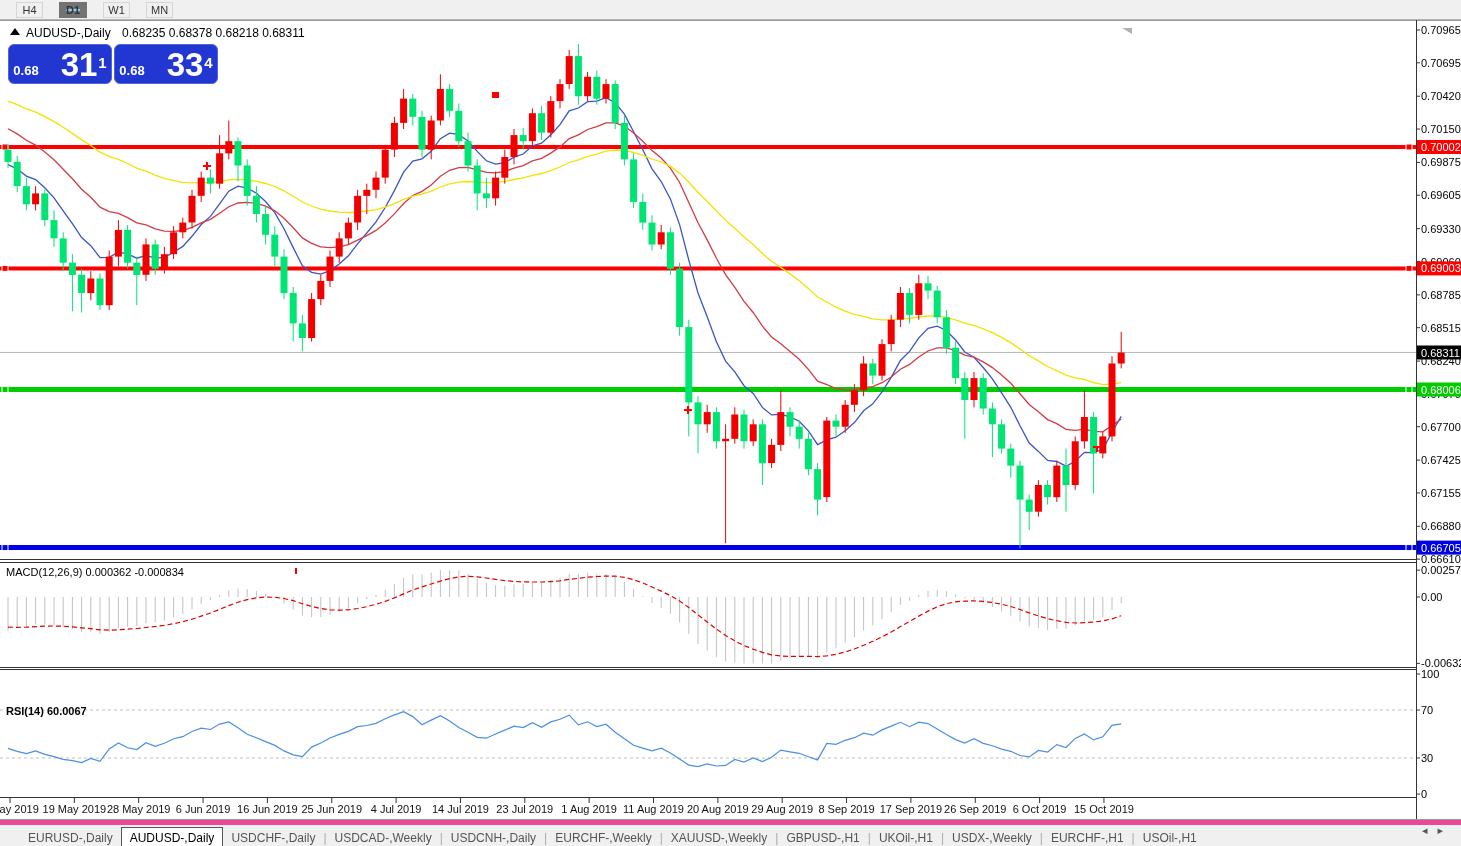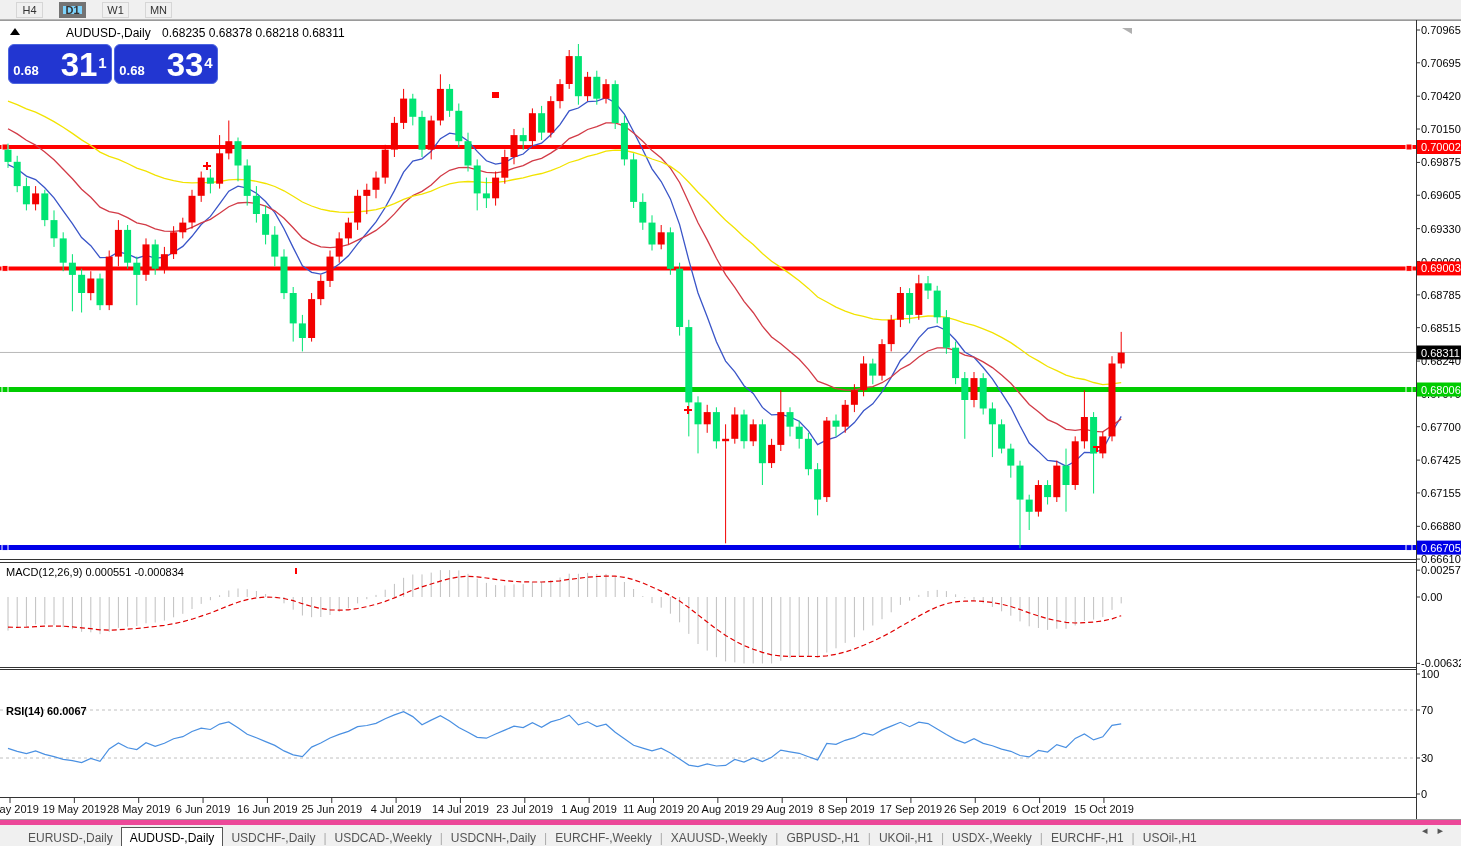--- a/index.html
+++ b/index.html
@@ -2,24 +2,24 @@
 <html><head>
 <meta charset="utf-8">
 <style>
   html,body{margin:0;padding:0;}
   body{width:1461px;height:846px;position:relative;background:#f0f0f0;
        font-family:"Liberation Sans",sans-serif;overflow:hidden;}
   #toolbar{position:absolute;left:0;top:0;width:1461px;height:19px;background:#f0f0f0;
            border-bottom:1px solid #b5b5b5;display:flex;align-items:center;}
   .tf-btn{height:16px;min-width:27px;margin-left:16px;display:flex;align-items:center;justify-content:center;
           font-size:11px;color:#333;border:1px solid #d6d6d6;background:#f0f0f0;box-sizing:border-box;}
-  .tf-btn.active{background:#7dd3fc;border:4px solid #737373;font-weight:bold;}
+  .tf-btn.active{background:#7dd3fc;border:7px solid #737373;font-weight:bold;}
   #chart-root{position:absolute;left:0;top:20px;width:1461px;height:800px;background:#fff;}
   svg{position:absolute;left:0;top:0;}
-  #chart-title{position:absolute;left:26px;top:6px;font-size:12px;color:#000;white-space:nowrap;margin-left:40px;}
+  #chart-title{position:absolute;left:26px;top:6px;font-size:12px;color:#000;white-space:nowrap;}
   #collapse-arrow{position:absolute;left:10px;top:8px;width:0;height:0;
      border-left:5px solid transparent;border-right:5px solid transparent;border-bottom:7px solid #000;}
   #trade-panel{position:absolute;left:8px;top:22px;width:218px;}
   .tp-row1{display:flex;height:23px;}
   .tp-btn{background:#2236d1;color:#fff;font-size:12px;border:1px solid #7b8fea;border-radius:2px;
           display:flex;align-items:center;justify-content:center;box-sizing:border-box;}
   .tp-sell,.tp-buy{width:51px;}
   .tp-spin{width:20px;background:#e8e8e8;border:1px solid #b0b0b0;color:#555;font-size:8px;
            display:flex;align-items:center;justify-content:center;box-sizing:border-box;}
   .tp-vol{flex:1;background:#fff;border-top:1px solid #b0b0b0;border-bottom:1px solid #b0b0b0;
@@ -561,21 +561,21 @@
         <span class="tp-sup">1</span>
       </div>
       <div class="tp-big">
         <span class="tp-small">0.68</span>
         <span class="tp-digits">33</span>
         <span class="tp-sup">4</span>
       </div>
     </div>
   </div>
 
-  <div class="pane-label" style="left:6px;top:546px;">MACD(12,26,9) 0.000551 -0.000834</div>
+  <div class="pane-label" style="left:6px;top:546px;">MACD(12,26,9) 0.000362 -0.000834</div>
   <div class="pane-label" style="left:6px;top:685px;font-weight:bold;">RSI(14) 60.0067</div>
 </div>
 
 <div id="tabbar">
     <div style="width: 12px;"></div>
     <div class="tab">EURUSD-,Daily</div>
     <div class="tab active">AUDUSD-,Daily</div>
     <div class="tab">USDCHF-,Daily</div>
     <span class="tab-sep">|</span>
     <div class="tab">USDCAD-,Weekly</div>

